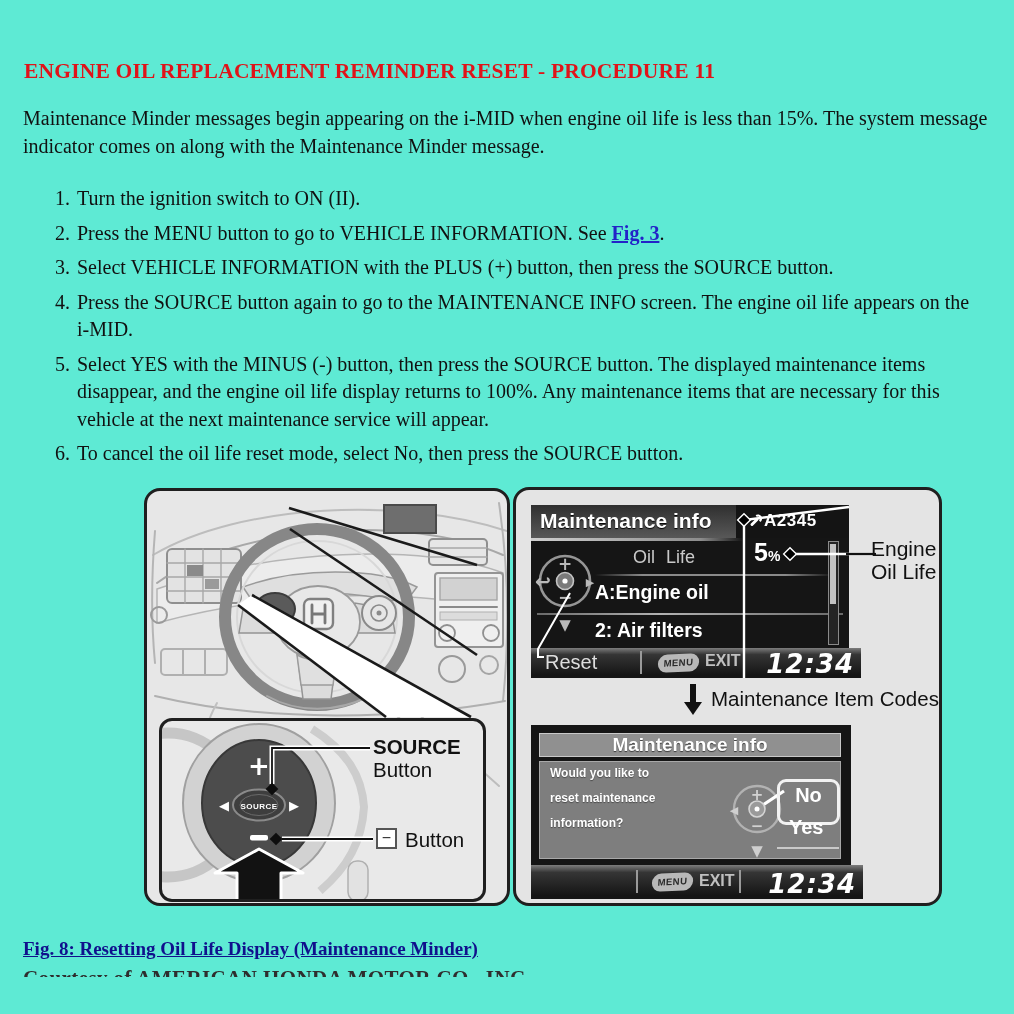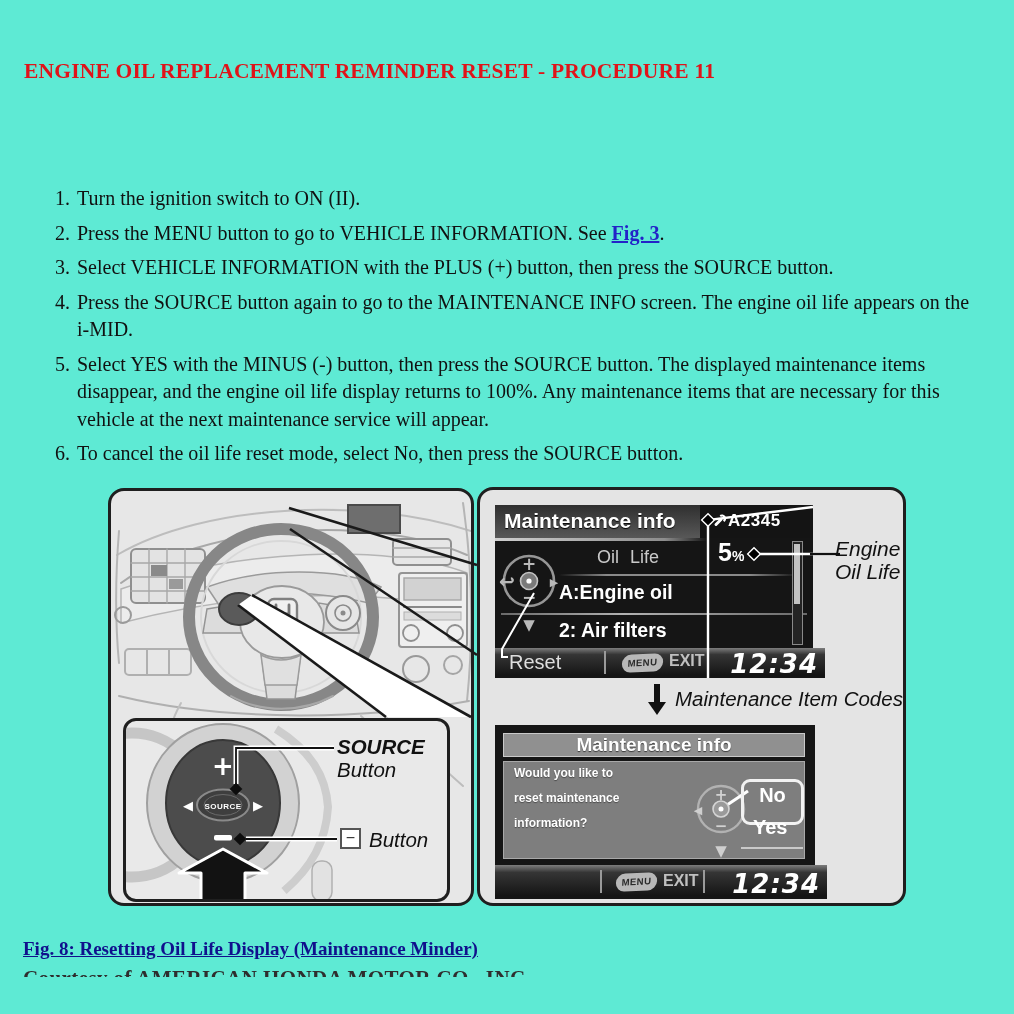--- a/index.html
+++ b/index.html
@@ -12,21 +12,21 @@
   .step{display:flex;margin-bottom:7px;font-size:20px;line-height:27.5px;}
   .step .num{min-width:22px;margin-right:7px;text-align:right;}
   .step .txt{width:905px;}
   .inline-link{color:#2323c8;font-weight:bold;text-decoration:underline;cursor:pointer;}
   a:empty{display:none;}
   .caption-link{position:absolute;left:23px;top:938px;font-size:19px;font-weight:bold;color:#10108c;text-decoration:underline;cursor:pointer;}
   .courtesy-clip{position:absolute;left:23px;top:966px;height:11px;width:760px;overflow:hidden;}
   .courtesy-clip div{font-size:21px;font-weight:bold;color:#2e2e2e;letter-spacing:.4px;}
   
   .figure{position:absolute;left:0;top:483px;width:1014px;height:432px;font-family:"Liberation Sans",sans-serif;}
-  .panel{position:absolute;background:#e7e7e7;border:3px solid #1f1f1f;border-radius:16px;box-sizing:border-box;}
+  .panel{position:absolute;background:#e7e7e7;border:3px solid #1f1f1f;border-radius:16px;box-sizing:border-box;margin-left:36px;}
   .left-panel{left:108px;top:5px;width:366px;height:418px;z-index:1;overflow:hidden;}
   .right-panel{left:477px;top:4px;width:429px;height:419px;z-index:3;background:#e4e4e4;}
   .inset{left:123px;top:235px;width:327px;height:184px;z-index:3;background:#e9e9e9;border-radius:13px;overflow:hidden;}
   .overlay-svg{position:absolute;left:0;top:0;z-index:2;pointer-events:none;}
   
   .screen{position:absolute;background:#151515;box-sizing:border-box;}
   .s1{left:15px;top:15px;width:318px;height:173px;}
   .s2{left:15px;top:235px;width:320px;height:174px;}
   .s1-titlebar{position:absolute;left:0;top:0;width:318px;height:33px;background:linear-gradient(180deg,#2f2f2f,#585858);}
   .s1-titlebar-dark{position:absolute;left:205px;top:0;width:113px;height:33px;background:#141414;}
@@ -55,31 +55,32 @@
   
   .s2-header{position:absolute;left:8px;top:8px;width:302px;height:24px;background:#909090;border:1px solid #c9c9c9;box-sizing:border-box;
      text-align:center;font-size:19px;font-weight:bold;color:#fff;text-shadow:0 1px 1px #3a3a3a;line-height:22px;}
   .s2-body{position:absolute;left:8px;top:36px;width:302px;height:98px;background:#7e7e7e;border:1px solid #a8a8a8;box-sizing:border-box;}
   .s2-line{position:absolute;left:10px;font-size:12px;font-weight:bold;color:#fff;text-shadow:0 1px 1px #4a4a4a;text-align:right;}
   .no-box{position:absolute;left:246px;top:54px;width:63px;height:46px;border:3px solid #f2f2f2;border-radius:9px;box-sizing:border-box;
      text-align:center;font-size:20px;font-weight:bold;color:#fff;line-height:27px;}
   .yes-label{position:absolute;left:258px;top:91px;font-size:20px;font-weight:bold;color:#fff;}
   .yes-line{position:absolute;left:246px;top:122px;width:62px;height:2px;background:#c9c9c9;}
   
-  .fig-label{position:absolute;color:#111;font-size:20.5px;line-height:23px;font-style:italic;}
+  .fig-label{position:absolute;color:#111;font-size:20.5px;line-height:23px;}
   .bold-label{font-weight:bold;}
   .minus-box{position:absolute;left:214px;top:107px;width:21px;height:21px;background:#fff;border:2px solid #555;box-sizing:border-box;
      text-align:center;line-height:16px;font-size:16px;color:#333;}
 </style>
 </head>
 <body>
 
 <div class="page">
 
   <div class="heading">ENGINE OIL REPLACEMENT REMINDER RESET - PROCEDURE 11</div>
+  <div class="intro">Maintenance Minder messages begin appearing on the i-MID when engine oil life is less than 15%. The system message indicator comes on along with the Maintenance Minder message.</div>
 
   <div class="steps">
     <div class="step">
         <span class="num">1.</span>
         <span class="txt"><span>Turn the ignition switch to ON (II).</span></span>
       </div>
     <div class="step">
         <span class="num">2.</span>
         <span class="txt"><span>Press the MENU button to go to VEHICLE INFORMATION. See </span><a class="inline-link">Fig. 3</a><span>.</span></span>
       </div>

